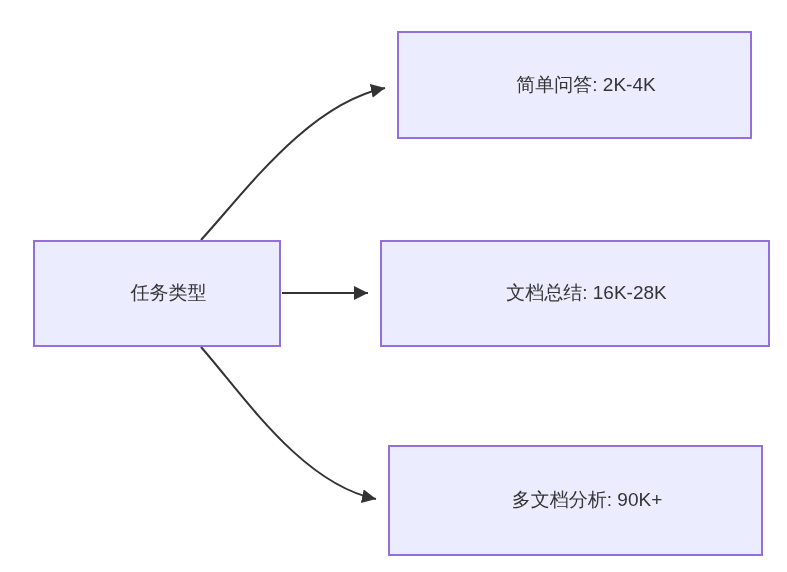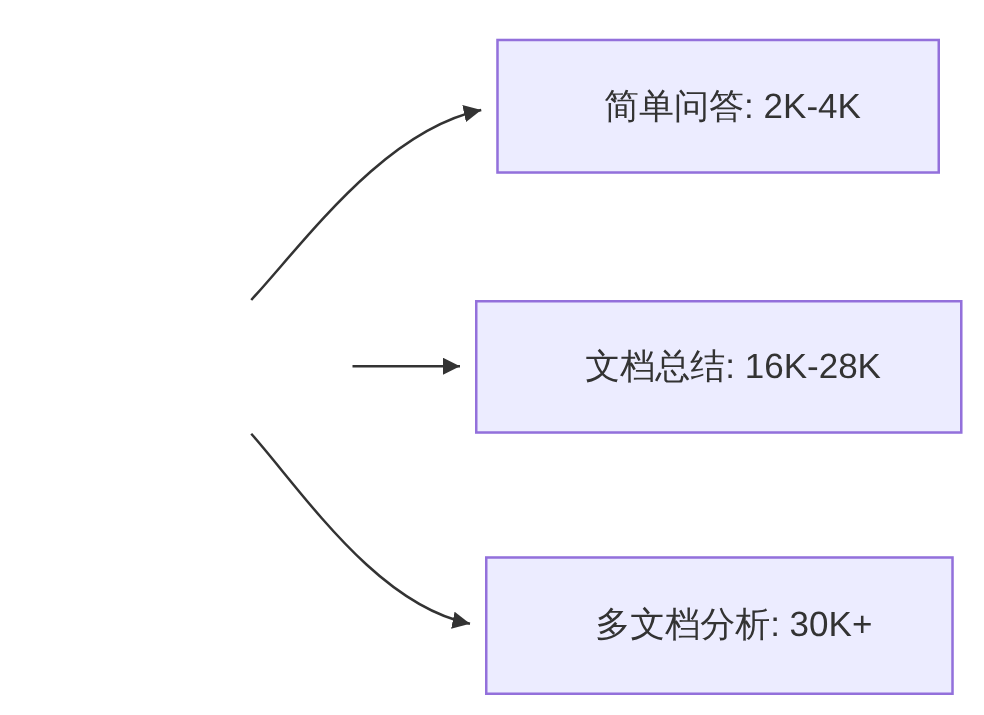--- a/index.html
+++ b/index.html
@@ -32,21 +32,21 @@
     stroke-width: 2px;
   }
   .node {
     position: absolute;
     display: flex;
     align-items: center;
     justify-content: center;
     background: var(--node-fill);
     border: 2px solid var(--node-border);
     color: var(--text-color);
-    font-size: 28px;
+    font-size: 19px;
     line-height: 1.3;
     text-align: center;
     white-space: nowrap;
     padding-left: 23px;
   }
   .node-root   { left: 33px;  top: 240px; width: 248px; height: 107px; }
   .node-qa     { left: 397px; top: 31px;  width: 355px; height: 108px; }
   .node-doc    { left: 380px; top: 240px; width: 390px; height: 107px; }
   .node-multi  { left: 388px; top: 445px; width: 375px; height: 111px; }
 </style>
@@ -59,26 +59,29 @@
     <defs>
       <marker id="arrowhead" viewBox="0 0 10 10" refX="10" refY="5" markerWidth="7" markerHeight="7" markerUnits="strokeWidth" orient="auto">
         <path d="M0,0 L10,5 L0,10 z" fill="#333333"></path>
       </marker>
     </defs>
     <path class="edge-path" d="M201,240 C245,192 308,104 385,88" marker-end="url(#arrowhead)"></path>
     <path class="edge-path" d="M282,293 L368,293" marker-end="url(#arrowhead)"></path>
     <path class="edge-path" d="M201,347 C244,396 302,484 376,499" marker-end="url(#arrowhead)"></path>
   </svg>
 
+  <div class="node node-root">
+    <span>任务类型</span>
+  </div>
 
   <div class="node node-qa">
     <span>简单问答: 2K-4K</span>
   </div>
 
   <div class="node node-doc">
     <span>文档总结: 16K-28K</span>
   </div>
 
   <div class="node node-multi">
-    <span>多文档分析: 30K+</span>
+    <span>多文档分析: 90K+</span>
   </div>
 
 </div>
 
 </body></html>

